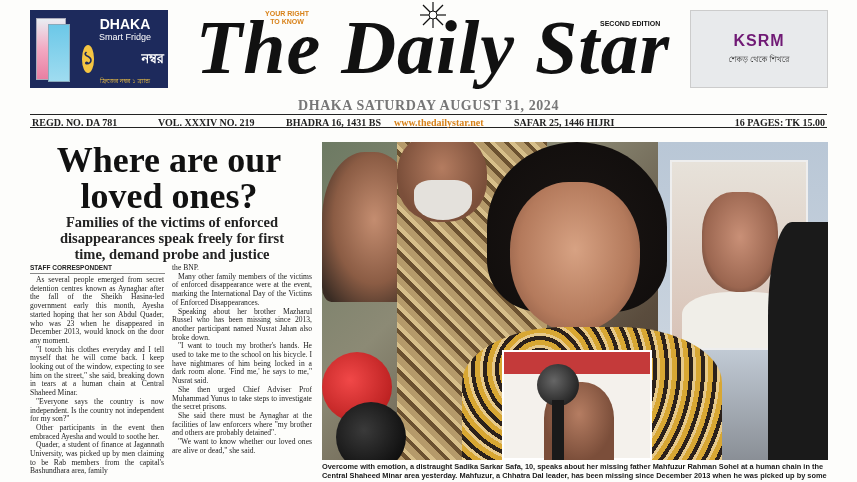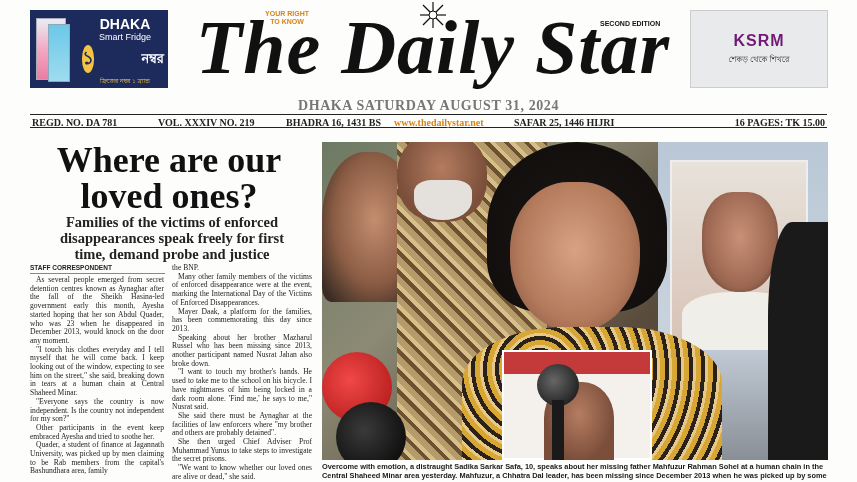--- a/index.html
+++ b/index.html
@@ -241,32 +241,31 @@
 </div>
 
 <h1 class="headline">Where are our loved ones?</h1>
 <h2 class="subhead">Families of the victims of enforced disappearances speak freely for first time, demand probe and justice</h2>
 <div class="byline">STAFF CORRESPONDENT</div>
 
 <div class="col col-1">
   <p>As several people emerged from secret detention centres known as Aynaghar after the fall of the Sheikh Hasina-led government early this month, Ayesha started hoping that her son Abdul Quader, who was 23 when he disappeared in December 2013, would knock on the door any moment.</p>
   <p>"I touch his clothes everyday and I tell myself that he will come back. I keep looking out of the window, expecting to see him on the street," she said, breaking down in tears at a human chain at Central Shaheed Minar.</p>
   <p>"Everyone says the country is now independent. Is the country not independent for my son?"</p>
-  <p>Other participants in the event keep embraced Ayesha and tried to soothe her.</p>
+  <p>Other participants in the event then embraced Ayesha and would to soothe her.</p>
   <p>Quader, a student of finance at Jagannath University, was picked up by men claiming to be Rab members from the capital's Bashundhara area, family</p>
 </div>
 
 <div class="col col-2">
   <p style="text-indent:0">the BNP.</p>
   <p>Many other family members of the victims of enforced disappearance were at the event, marking the International Day of the Victims of Enforced Disappearances.</p>
-  <p>Mayer Daak, a platform for the families, has been commemorating this day since 2013.</p>
   <p>Speaking about her brother Mazharul Russel who has been missing since 2013, another participant named Nusrat Jahan also broke down.</p>
   <p>"I want to touch my brother's hands. He used to take me to the school on his bicycle. I have nightmares of him being locked in a dark room alone. 'Find me,' he says to me," Nusrat said.</p>
+  <p>She then urged Chief Adviser Prof Muhammad Yunus to take steps to investigate the secret prisons.</p>
   <p>She said there must be Aynaghar at the facilities of law enforcers where "my brother and others are probably detained".</p>
-  <p>She then urged Chief Adviser Prof Muhammad Yunus to take steps to investigate the secret prisons.</p>
   <p>"We want to know whether our loved ones are alive or dead," she said.</p>
 </div>
 
 <div class="photo">
   <div class="bg-right"></div>
   <div class="poster">
     <div class="poster-face"></div>
     <div class="poster-shirt"></div>
   </div>
   <div class="boy"></div>

